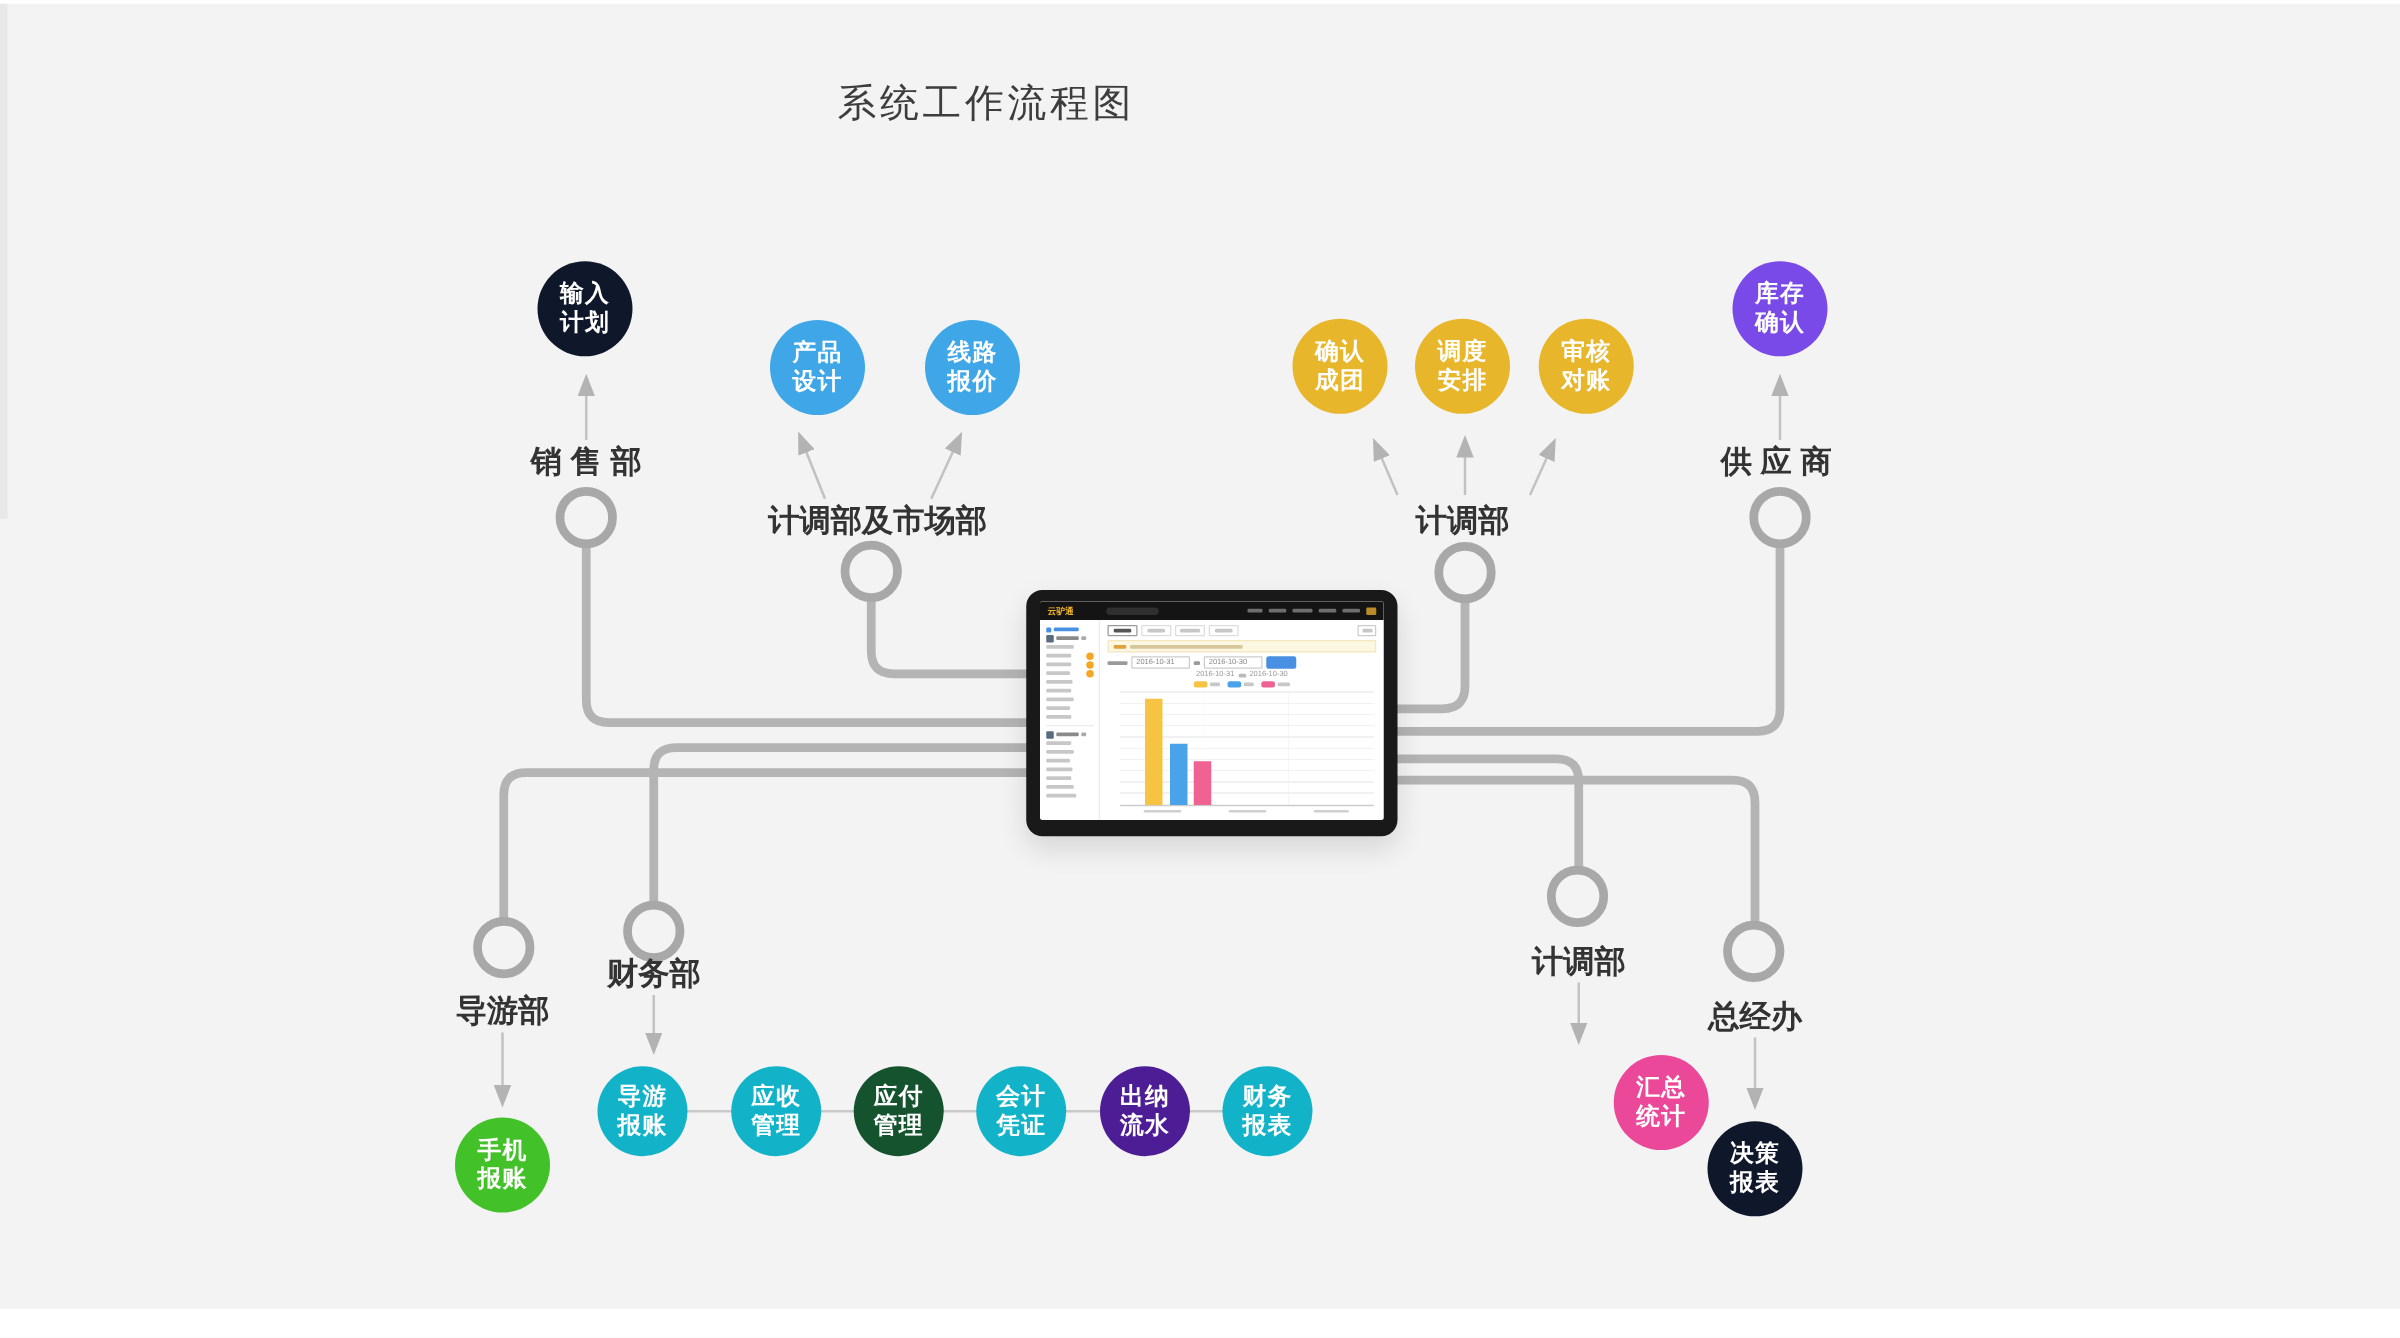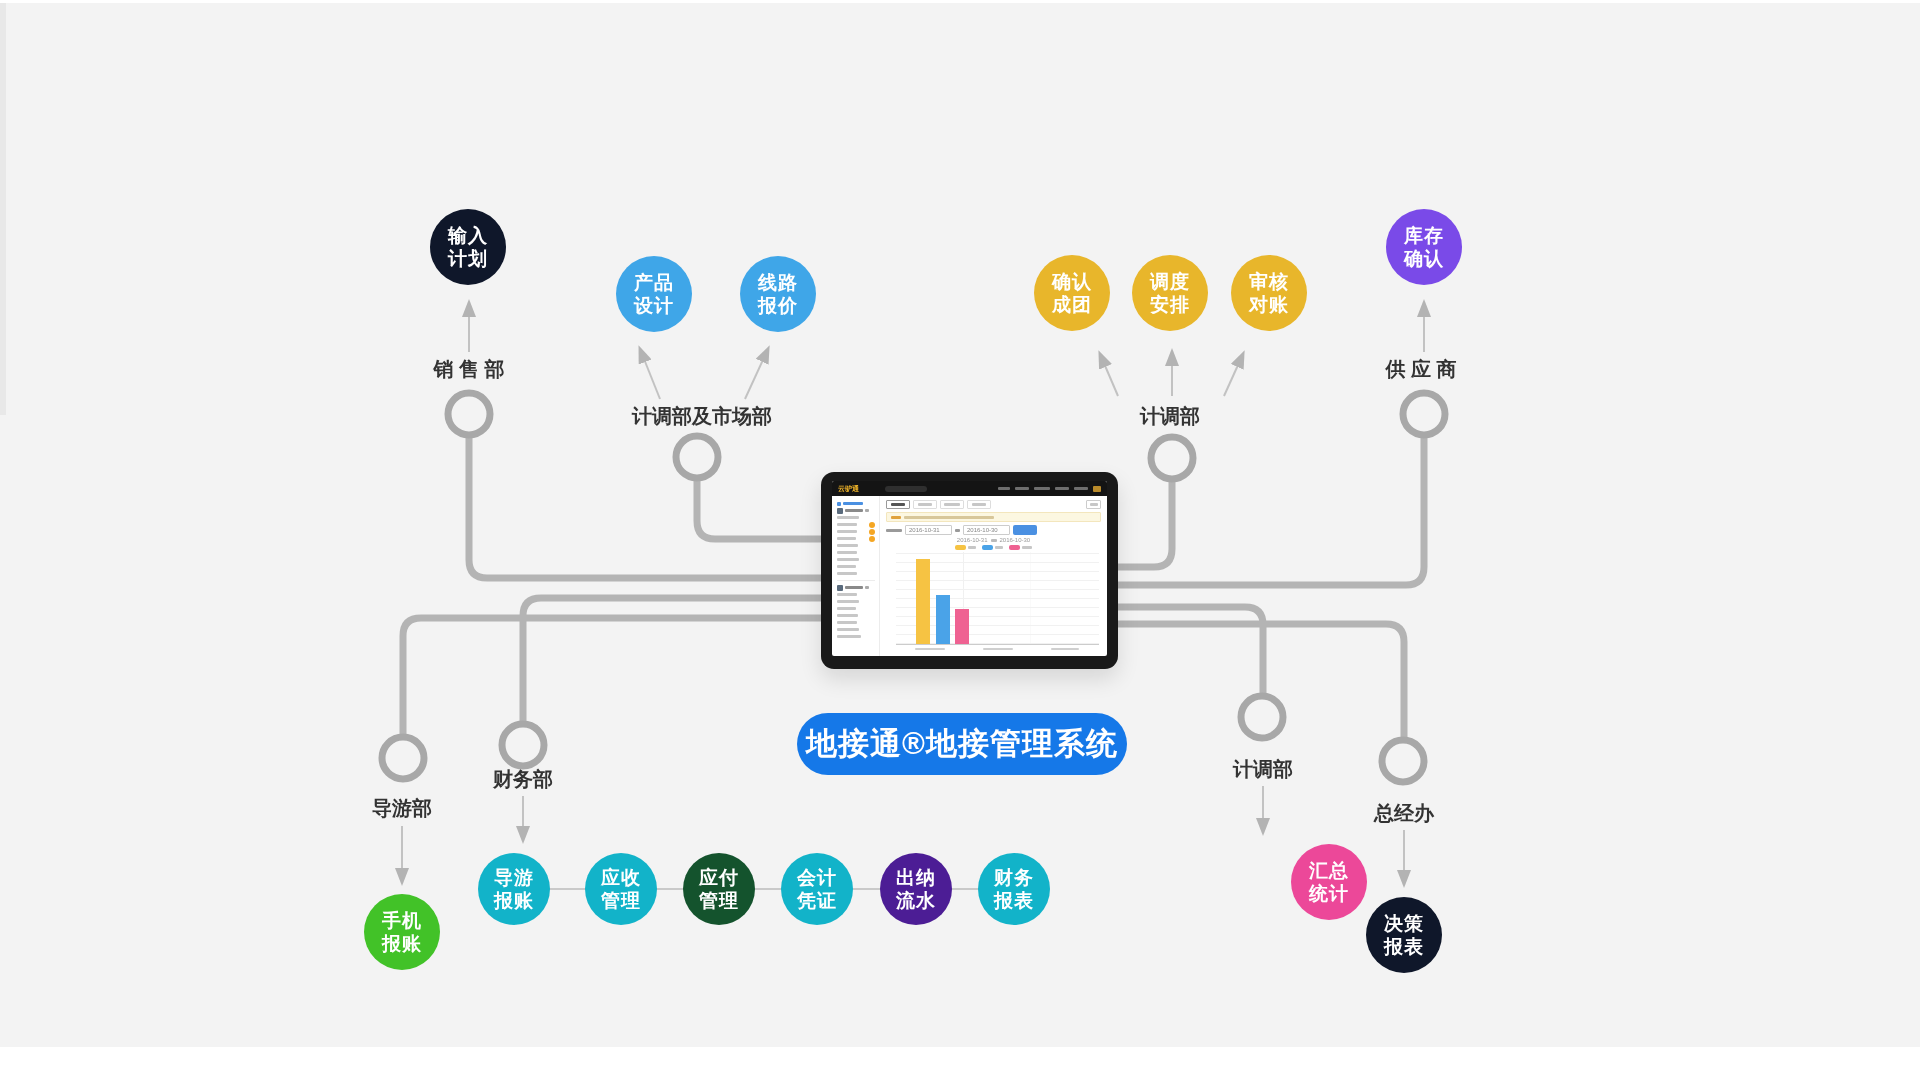--- a/index.html
+++ b/index.html
@@ -9,21 +9,21 @@
   .left-strip{position:absolute;left:0;top:3px;width:6px;height:412px;background:#e8e8e8;}
   .bottom-white{position:absolute;left:0;top:1047px;width:1920px;height:23px;background:#fff;}
   .page-title{position:absolute;left:0;top:62px;width:1578px;text-align:center;
               font-size:31px;color:#3d3d3d;letter-spacing:3px;z-index:2;}
   svg.lines{position:absolute;left:0;top:0;z-index:1;}
   .circle{position:absolute;border-radius:50%;display:flex;flex-direction:column;align-items:center;
           justify-content:center;color:#fff;font-weight:700;font-size:19px;line-height:23px;
           letter-spacing:1px;text-align:center;z-index:2;}
   .big{width:76px;height:76px;}
   .sm{width:72px;height:72px;}
-  .dept{position:absolute;transform:translate(-50%,-50%);font-size:20px;font-weight:700;
+  .dept{position:absolute;transform:translate(-50%,-50%);font-size:25px;font-weight:700;
         color:#333;white-space:nowrap;z-index:2;}
   .pill{position:absolute;left:797px;top:713px;width:330px;height:62px;border-radius:31px;
         display:flex;align-items:center;justify-content:center;color:#fff;font-weight:700;
         font-size:31px;z-index:3;letter-spacing:1px;}
   
   .laptop{position:absolute;left:821px;top:472px;width:297px;height:197px;background:#191919;
           border-radius:13px;box-sizing:border-box;padding:9px 11px 13px 11px;z-index:3;
           box-shadow:0 10px 22px rgba(0,0,0,.12);}
   .screen{width:100%;height:100%;background:#fff;border-radius:2px;overflow:hidden;
           display:flex;flex-direction:column;}
@@ -71,20 +71,21 @@
   .xl{flex:1;display:flex;justify-content:center;align-items:center;}
 </style>
 </head>
 <body>
 
 <div id="stage">
 
   <div class="top-white"></div>
   <div class="left-strip"></div>
 
+  <div class="page-title">系统工作流程图</div>
 
   <svg class="lines" width="1920" height="1070">
     <defs>
       <marker id="ah" markerWidth="9" markerHeight="7" refX="7" refY="3.5" orient="auto">
         <path d="M0,0 L9,3.5 L0,7 Z" fill="#b3b3b3"></path>
       </marker>
     </defs>
     <g stroke="#b4b4b4" stroke-width="7" fill="none" stroke-linecap="round">
       <path d="M697,481 L697,521 Q697,539 715,539 L1010,539"></path>
       <path d="M469,437 L469,560 Q469,578 487,578 L1010,578"></path>
@@ -342,16 +343,15 @@
               <span class="xl">
                   <span class="sk" style="width:28px;background:#cfcfcf;height:2px"></span>
                 </span>
             </div>
           </div>
         </div>
       </div>
     </div>
   </div>
 
-  <div class="pill" id="pill" style="background: rgb(21, 120, 232);">地接通®地接管理系统</div>
 
   <div class="bottom-white"></div>
 </div>
 
 </body></html>

